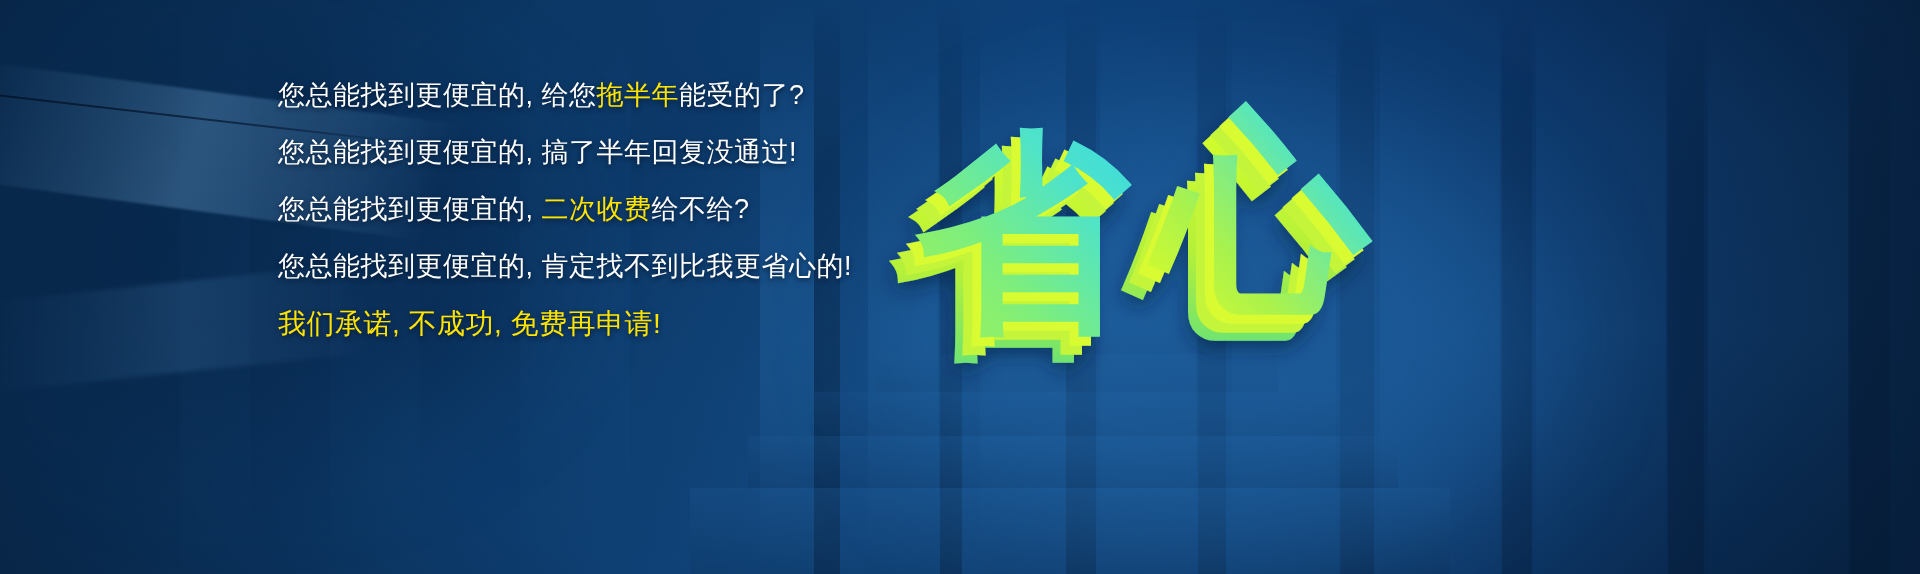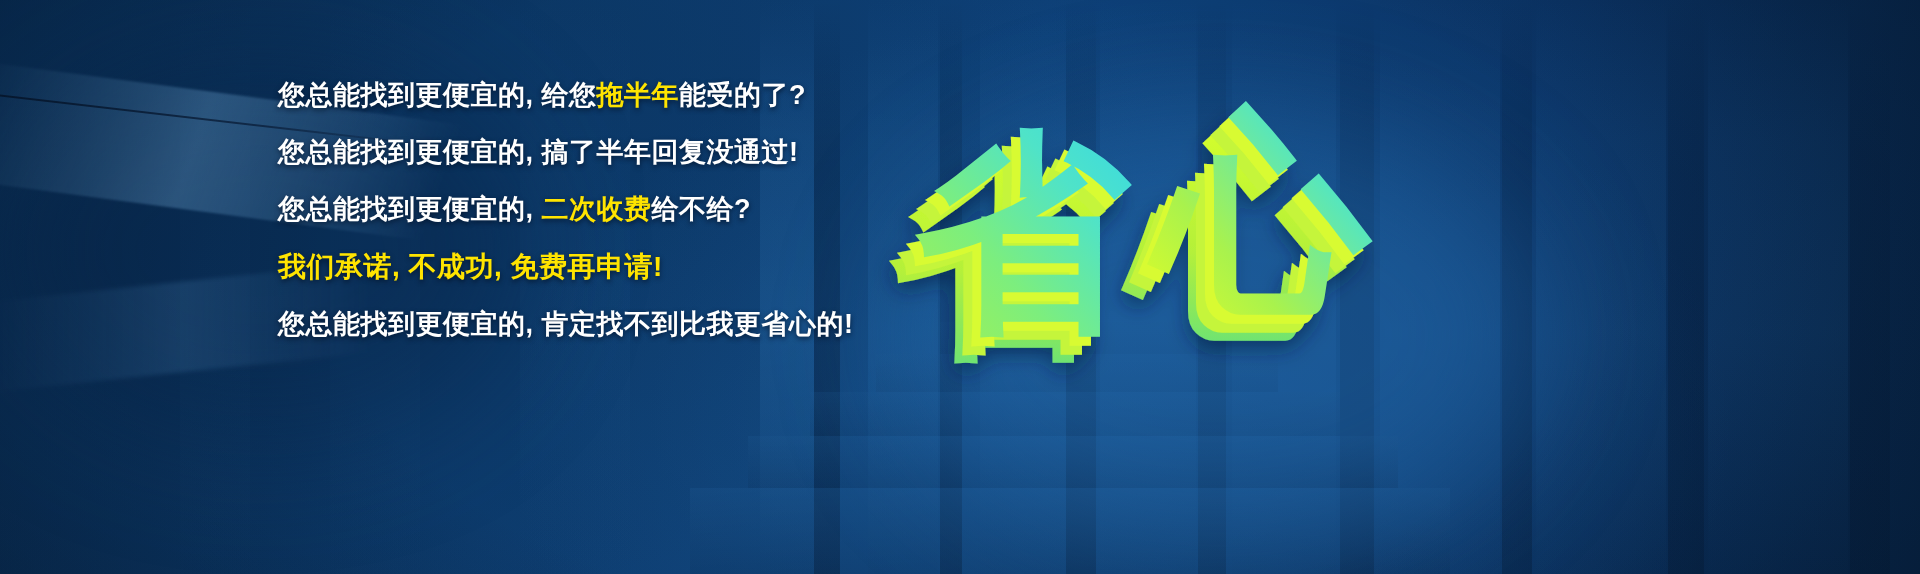--- a/index.html
+++ b/index.html
@@ -68,21 +68,21 @@
   
   .copy{
     position:absolute;
     left:278px;
     top:82px;
     width:620px;
     z-index:6;
   }
   .line{
     font-size:27px;
-    font-weight:bold;
+    font-weight:normal;
     color:#ffffff;
     letter-spacing:.5px;
     line-height:1;
     margin-bottom:30px;
     white-space:nowrap;
     text-shadow:0 2px 5px rgba(0,14,34,.75);
   }
   .line:last-child{margin-bottom:0;}
   .line .hl{color:#ffe400;}
   .line.accent{color:#ffe400; font-size:28px;}
@@ -153,23 +153,23 @@
     <div class="line">
       <span>您总能找到更便宜的, 给您</span><span class="hl">拖半年</span><span>能受的了?</span>
     </div>
 
     <div class="line">您总能找到更便宜的, 搞了半年回复没通过!</div>
 
     <div class="line">
       <span>您总能找到更便宜的, </span><span class="hl">二次收费</span><span>给不给?</span>
     </div>
 
+    <div class="line">您总能找到更便宜的, 肯定找不到比我更省心的!</div>
+
     <div class="line accent">我们承诺, 不成功, 免费再申请!</div>
-
-    <div class="line">您总能找到更便宜的, 肯定找不到比我更省心的!</div>
   </div>
 
   <div class="logo">
     <svg viewBox="0 0 520 330" preserveAspectRatio="xMidYMid meet">
       <defs>
         <linearGradient id="faceGrad" x1="0" y1="1" x2="1" y2="0">
           <stop offset="0%" stop-color="#a8f24a"></stop>
           <stop offset="38%" stop-color="#7cee7e"></stop>
           <stop offset="70%" stop-color="#4fe3c8"></stop>
           <stop offset="100%" stop-color="#36d8e6"></stop>

